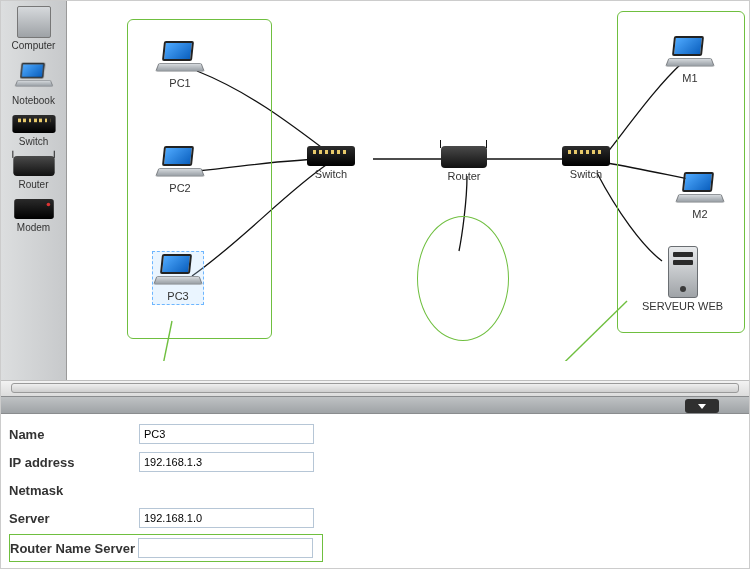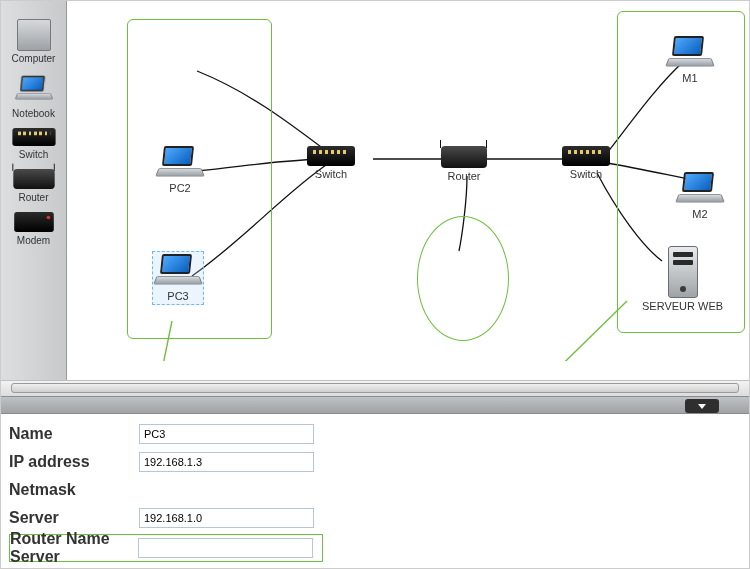--- a/index.html
+++ b/index.html
@@ -1,37 +1,37 @@
 <!DOCTYPE html>
 <html><head>
 <meta charset="utf-8">
 <style>
   *{box-sizing:border-box}
   body{margin:0;font-family:Arial,Helvetica,sans-serif;font-size:11px;color:#333;background:#fff;width:750px;height:569px;overflow:hidden}
   .app{display:flex;flex-direction:column;width:750px;height:569px;border:1px solid #ccc}
   .top{display:flex;flex:1;min-height:0}
-  .palette{width:66px;background:linear-gradient(to right,#dcdedf,#c7c9cb);border-right:1px solid #9a9a9a;display:flex;flex-direction:column;align-items:center;padding-top:18px}
+  .palette{width:66px;background:linear-gradient(to right,#dcdedf,#c7c9cb);border-right:1px solid #9a9a9a;display:flex;flex-direction:column;align-items:center;padding-top:5px}
   .pal-item{display:flex;flex-direction:column;align-items:center;margin-bottom:8px;cursor:pointer}
   .pal-item span{margin-top:2px;font-size:10px;color:#333}
   .canvas-wrap{flex:1;position:relative;background:#fff;overflow:hidden}
   .dot-grid{position:absolute;inset:0;background-image:radial-gradient(#d6d6d6 0.6px,transparent 0.6px);background-size:10px 10px}
   svg.wires{position:absolute;inset:0}
   .node{position:absolute;display:flex;flex-direction:column;align-items:center;pointer-events:auto}
   .node .lbl{font-size:11px;color:#333;margin-top:2px;white-space:nowrap}
   .selected{border:1px dashed #6db6ff;background:rgba(173,216,255,.25);padding:2px}
   .ring{position:absolute;border:1.5px solid #6fbf3f;border-radius:6px}
   .ring.oval{border-radius:50%}
   .scroll-h{height:16px;background:linear-gradient(#f3f3f3,#dcdcdc);border-top:1px solid #bfbfbf;position:relative}
   .scroll-h .thumb{position:absolute;top:2px;height:10px;left:10px;right:10px;background:linear-gradient(#efefef,#cfcfcf);border:1px solid #9a9a9a;border-radius:3px}
   .divider-bar{height:18px;background:linear-gradient(#bfc2c4,#9fa3a6);border-top:1px solid #8a8c8e;border-bottom:1px solid #8a8c8e;position:relative}
   .divider-bar .expander{position:absolute;right:30px;top:2px;width:34px;height:14px;background:#2f2f2f;border-radius:3px;display:flex;align-items:center;justify-content:center}
   .divider-bar .expander::after{content:"";border-left:4px solid transparent;border-right:4px solid transparent;border-top:5px solid #fff}
   .props{flex:0 0 auto;background:#fff;padding:6px 8px}
   .prow{display:flex;align-items:center;height:28px}
-  .prow label{width:130px;font-weight:bold;font-size:16px}
+  .prow label{width:130px;font-weight:bold;font-size:13px}
   .prow input{width:175px;height:20px;border:1px solid #b6c6d6;padding:2px 4px;font-size:11px;background:#fff}
   .prow input[readonly]{background:#fff;color:#555}
   .dns-focus{border:1.5px solid #6fbf3f;padding:2px 2px 2px 0;margin-top:2px;display:inline-flex;width:314px}
   
   .ic{display:block}
   .ic-laptop{width:46px;height:34px;position:relative}
   .ic-laptop .screen{position:absolute;left:6px;top:0;width:30px;height:20px;background:linear-gradient(135deg,#4faaff,#0a5fbe);border:2px solid #222;border-radius:2px;transform:skewX(-6deg)}
   .ic-laptop .base{position:absolute;left:0;top:20px;width:46px;height:12px;background:linear-gradient(#d9dde1,#9aa0a6);border:1px solid #7c8084;border-radius:2px;transform:perspective(60px) rotateX(45deg)}
   .ic-switch{width:48px;height:20px;background:linear-gradient(#2d2d2d,#000);border-radius:3px;position:relative}
   .ic-switch::before{content:"";position:absolute;left:6px;top:4px;right:6px;height:4px;background:repeating-linear-gradient(90deg,#e7c96a 0 3px,transparent 3px 6px)}
@@ -99,20 +99,27 @@
         <g stroke="#6fbf3f" stroke-width="1.4" fill="none">
           <path d="M105 320 L60 540"></path>
           <path d="M560 300 L315 540"></path>
         </g>
       </svg>
 
       <div class="ring" style="left:60px;top:18px;width:145px;height:320px"></div>
       <div class="ring oval" style="left:350px;top:215px;width:92px;height:125px"></div>
       <div class="ring" style="left:550px;top:10px;width:128px;height:322px"></div>
 
+      <div class="node" style="left:90px;top:40px">
+        <div class="ic ic-laptop">
+            <div class="screen"></div>
+            <div class="base"></div>
+          </div>
+        <div class="lbl">PC1</div>
+      </div>
       <div class="node" style="left:90px;top:145px">
         <div class="ic ic-laptop">
             <div class="screen"></div>
             <div class="base"></div>
           </div>
         <div class="lbl">PC2</div>
       </div>
       <div class="node selected" style="left:85px;top:250px">
         <div class="ic ic-laptop">
             <div class="screen"></div>

